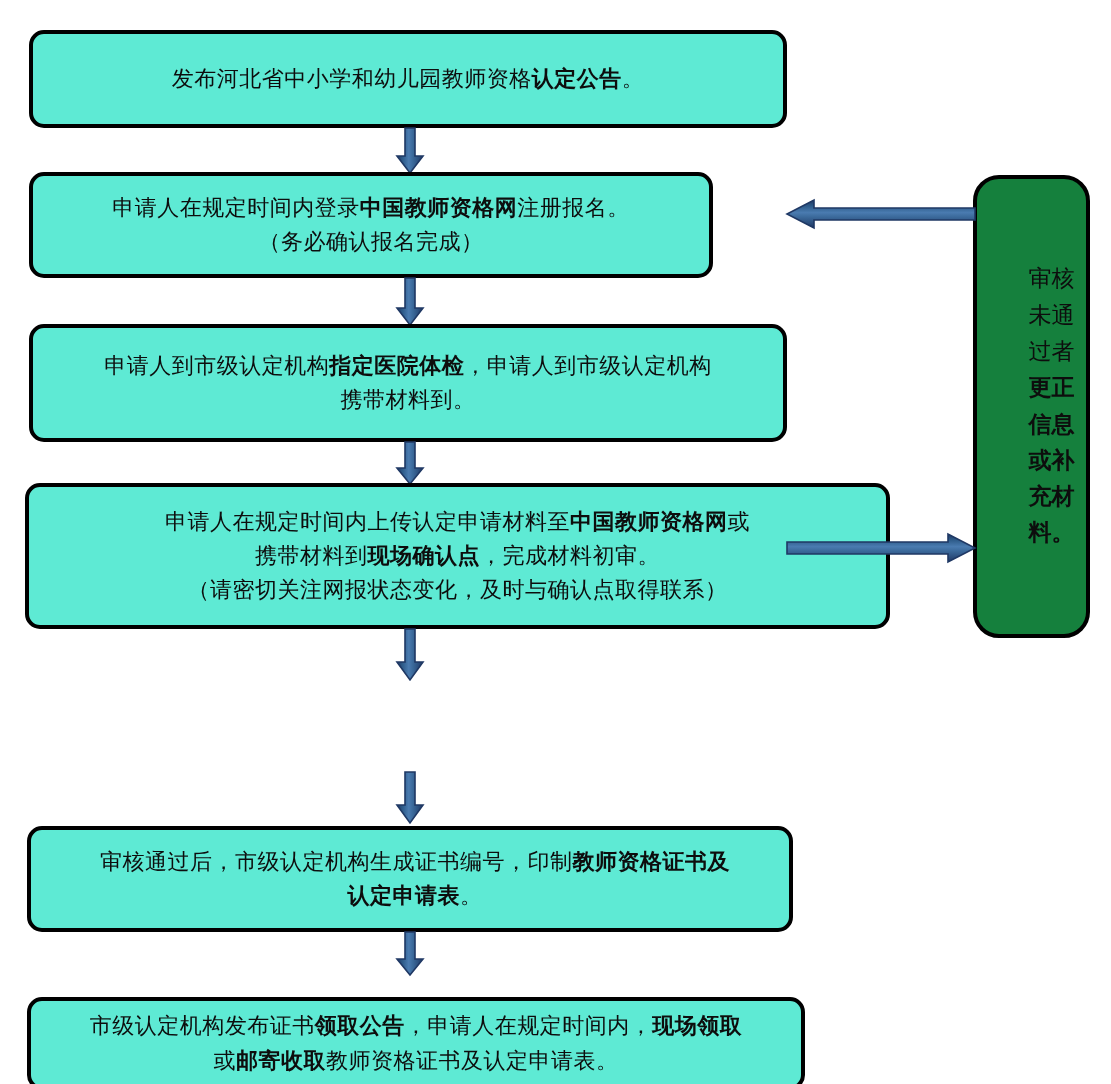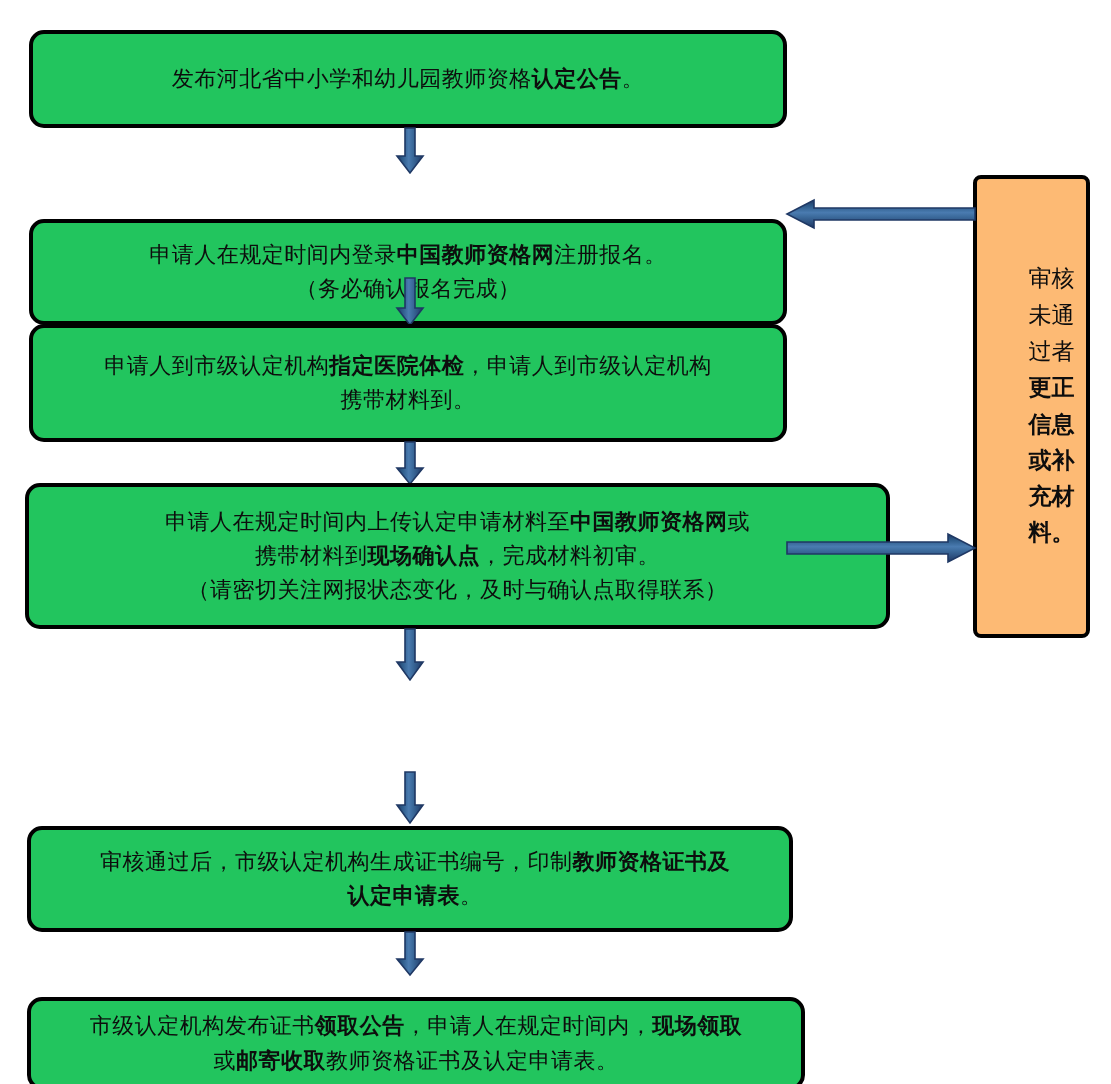--- a/index.html
+++ b/index.html
@@ -15,43 +15,43 @@
     font-family: "Liberation Serif", "DejaVu Serif", serif;
     overflow: hidden;
   }
 
   
   .pbox {
     position: absolute;
     box-sizing: border-box;
     border: 4px solid #000000;
     border-radius: 15px;
-    background: #22c55e;
+    background: #5eead4;
     display: flex;
     align-items: center;
     justify-content: center;
     text-align: center;
     color: #0d0d0d;
   }
   .pbox .txt {
     font-size: 22px;
     line-height: 1.55;
     letter-spacing: 0.5px;
     padding: 0 14px;
     width: 100%;
   }
   .pbox .txt b { font-weight: bold; }
 
   
   .sidebox {
     position: absolute;
     box-sizing: border-box;
     border: 4px solid #000000;
-    border-radius: 8px;
-    background: #fdba74;
+    border-radius: 26px;
+    background: #15803d;
     display: flex;
     align-items: center;
     justify-content: center;
     color: #0d0d0d;
     padding-left: 40px;
   }
   .sidebox .txt {
     font-size: 23px;
     line-height: 1.58;
     text-align: center;
@@ -98,21 +98,21 @@
         <div><span>发布河北省中小学和幼儿园教师资格</span><b>认定公告</b><span>。</span></div>
       </div>
   </div>
 
   <div class="arrow-down" style="left:396px; top:128px;">
     <svg width="28" height="46" viewBox="0 0 28 46">
       <path d="M9,0 L19,0 L19,28 L27,28 L14,45 L1,28 L9,28 Z" fill="url(#gv)" stroke="#1F3864" stroke-width="1.6"></path>
     </svg>
   </div>
 
-  <div class="pbox" style="left:29px; top:172px; width:758px; height:106px;margin-top:47px;">
+  <div class="pbox" style="left:29px; top:172px; width:684px; height:106px;">
     <div class="txt">
         <div><span>申请人在规定时间内登录</span><b>中国教师资格网</b><span>注册报名。</span></div>
         <div><span>（务必确认报名完成）</span></div>
       </div>
   </div>
 
   <div class="arrow-down" style="left:396px; top:278px;">
     <svg width="28" height="48" viewBox="0 0 28 48">
       <path d="M9,0 L19,0 L19,30 L27,30 L14,47 L1,30 L9,30 Z" fill="url(#gv)" stroke="#1F3864" stroke-width="1.6"></path>
     </svg>

